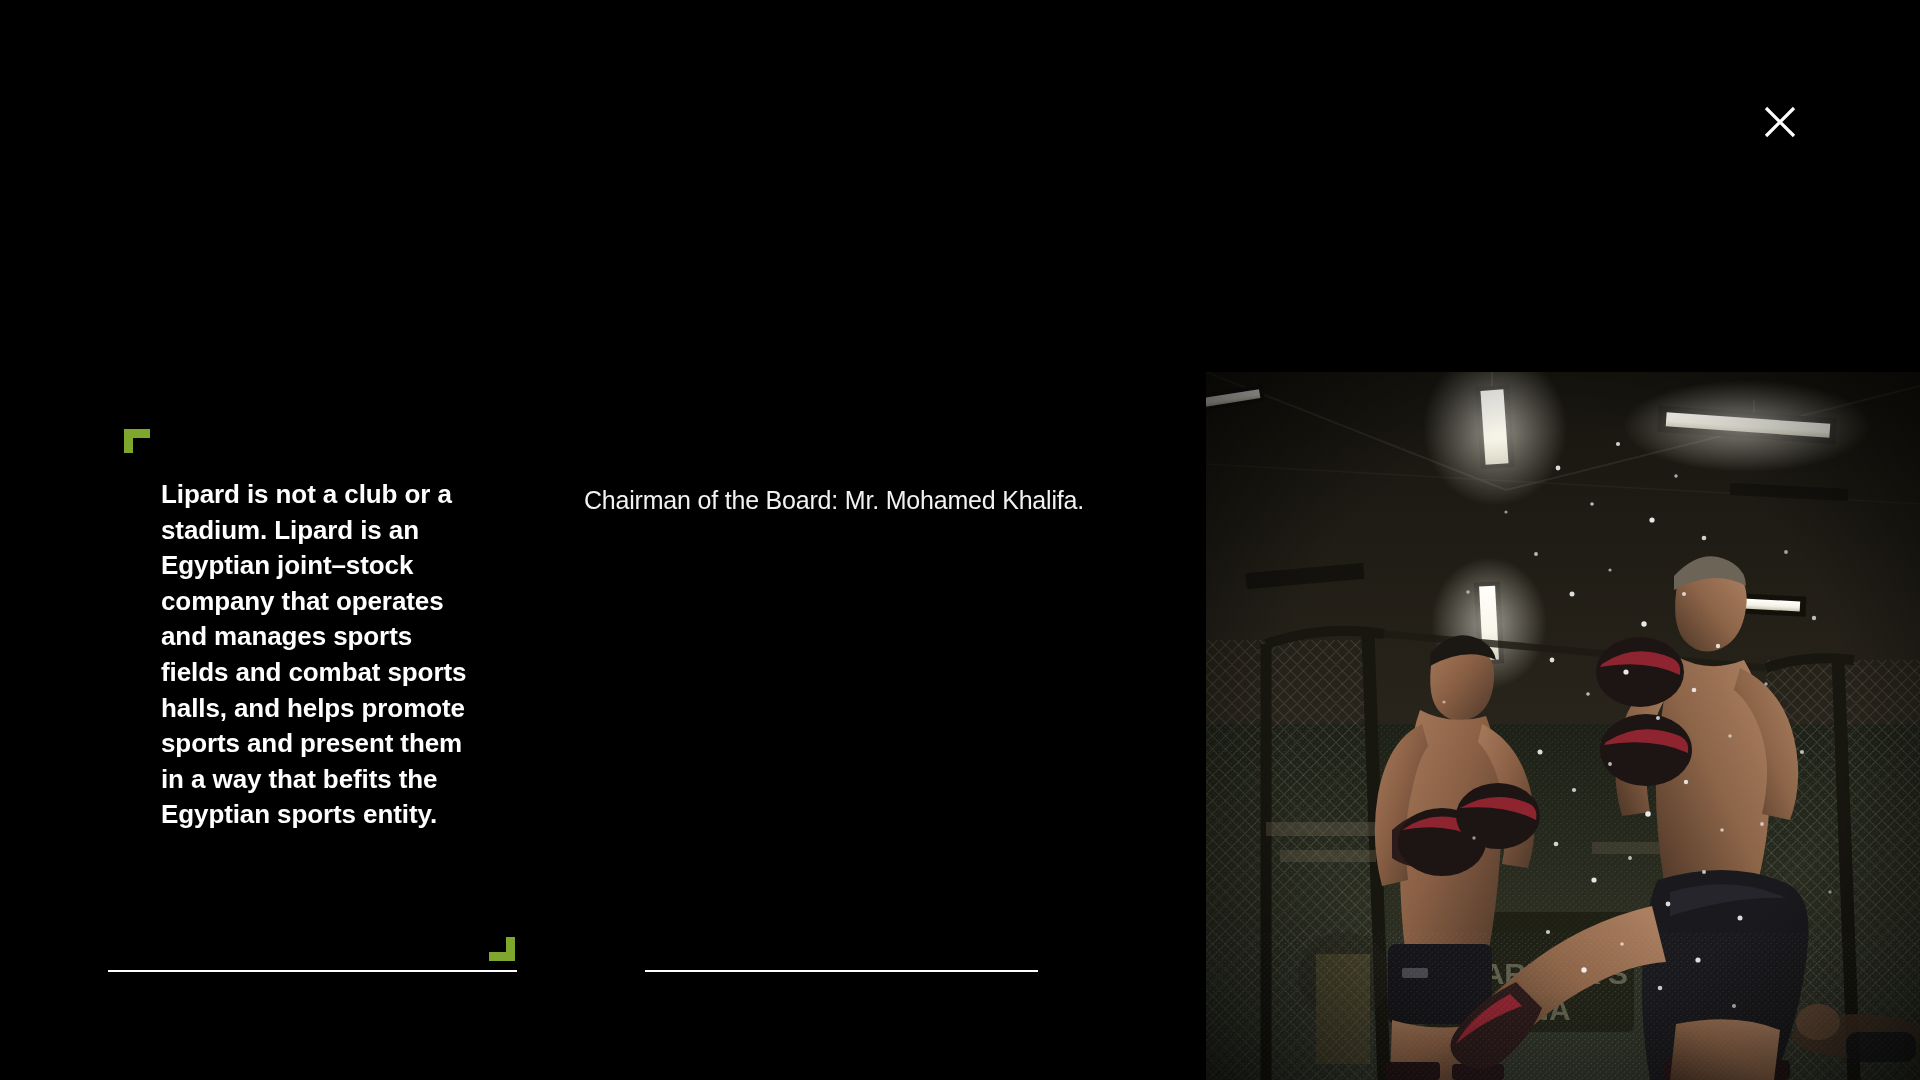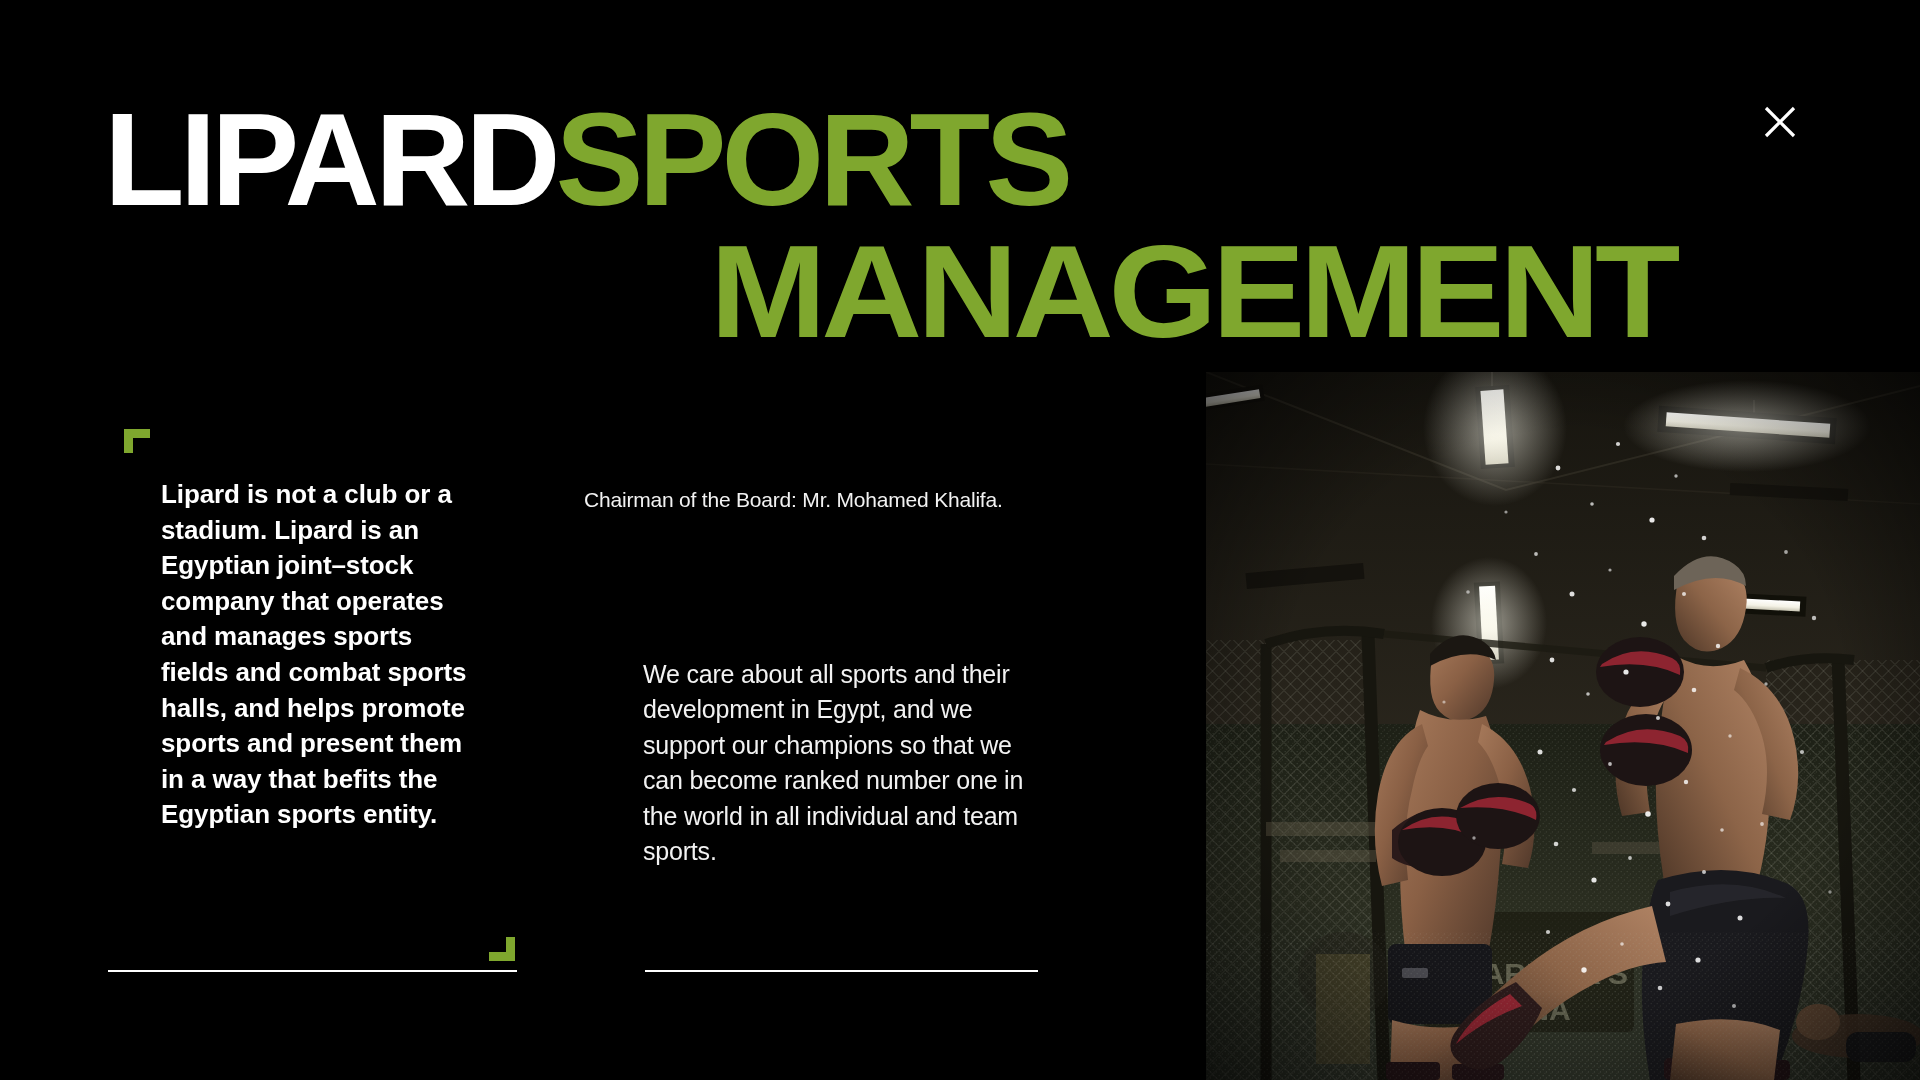--- a/index.html
+++ b/index.html
@@ -141,21 +141,21 @@
     background: #ffffff;
   }
 
   #col-b-title {
     position: absolute;
     left: 584px;
     top: 483px;
     width: 640px;
     color: #f2f2f2;
     font-weight: 400;
-    font-size: 21px;
+    font-size: 25px;
     line-height: 34px;
     letter-spacing: -0.2px;
     white-space: nowrap;
   }
 
   #col-b-body {
     position: absolute;
     left: 643px;
     top: 657px;
     width: 400px;
@@ -174,24 +174,20 @@
     width: 393px;
     height: 2px;
     background: #ffffff;
   }
 </style>
 </head>
 <body>
 
 <div id="stage">
 
-  <div id="hero">
-    <div class="hero-line" id="hero-line-1"><span class="hero-word-white">LIPARD</span><span class="hero-word-green">SPORTS</span></div>
-    <div class="hero-line hero-word-green" id="hero-line-2">MANAGEMENT</div>
-  </div>
 
   <button id="close-btn" title="Close">
     <span>
       <svg width="34" height="34" viewBox="0 0 34 34" aria-hidden="true">
         <line x1="3" y1="3" x2="31" y2="31" stroke="#ffffff" stroke-width="3.2" stroke-linecap="butt"></line>
         <line x1="31" y1="3" x2="3" y2="31" stroke="#ffffff" stroke-width="3.2" stroke-linecap="butt"></line>
       </svg>
     </span>
   </button>
 
@@ -408,19 +404,16 @@
 
   <div id="bracket-br">
     <span class="h"></span>
     <span class="v"></span>
   </div>
 
   <div id="rule-a"></div>
 
   <div id="col-b-title">Chairman of the Board: Mr. Mohamed Khalifa.</div>
 
-  <div id="col-b-body">
-    <p>We care about all sports and their development in Egypt, and we support our champions so that we can become ranked number one in the world in all individual and team sports.</p>
-  </div>
 
   <div id="rule-b"></div>
 
 </div>
 
 </body></html>

